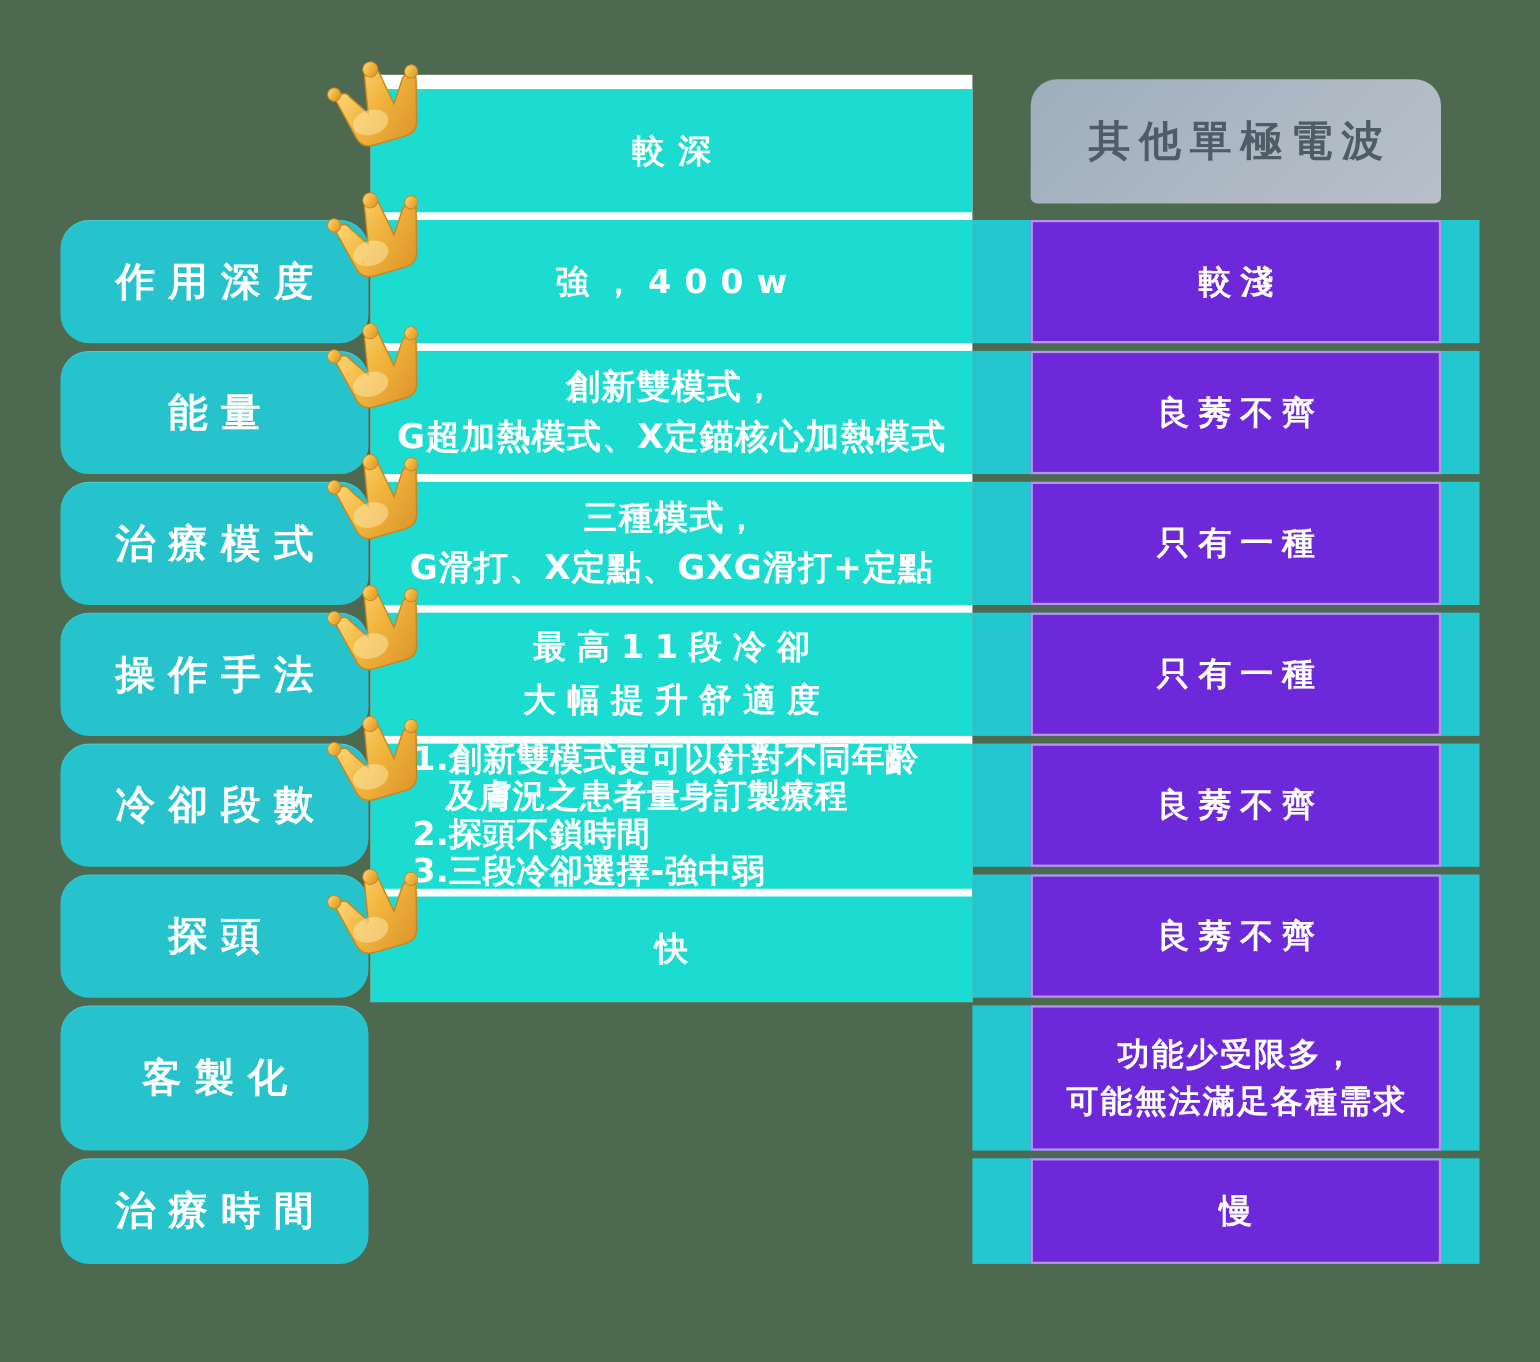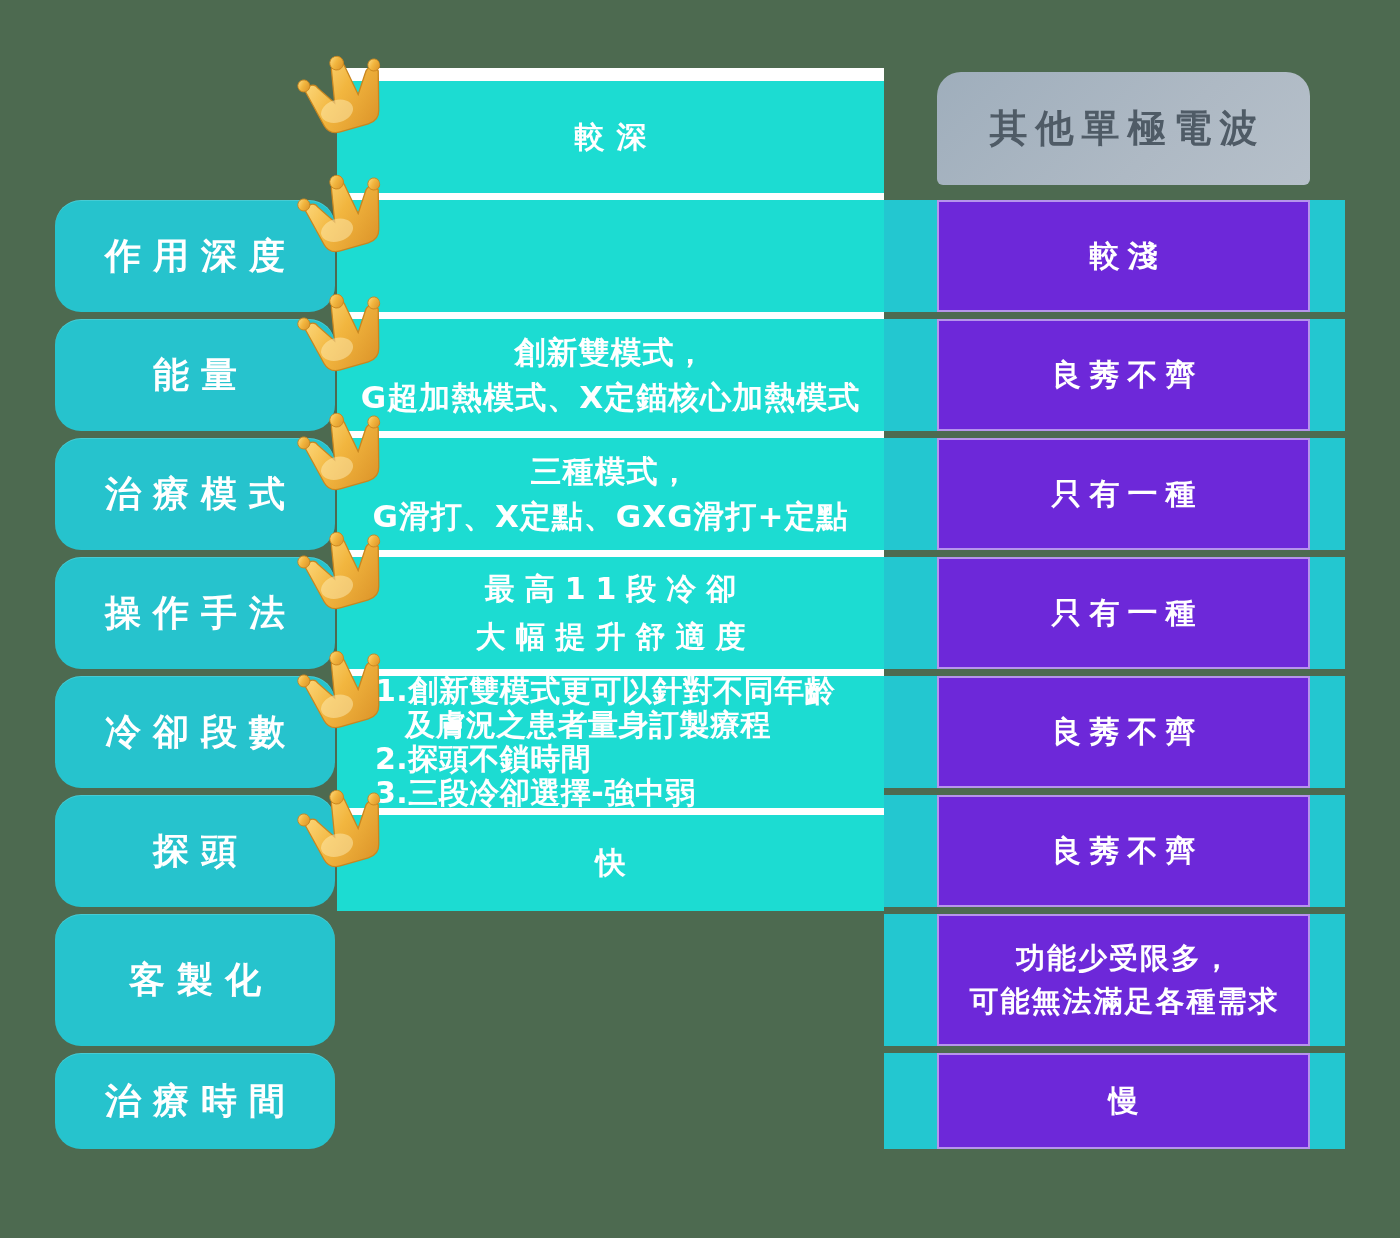--- a/index.html
+++ b/index.html
@@ -150,20 +150,21 @@
       <div class="m-row row-std">
         <span class="crown">
           <svg viewBox="0 0 100 92">
               <path d="M8 30 C12 23 21 23 23 30 L37 52 L44 14 C46 5 58 5 60 14 L66 50 L81 28 C85 21 94 23 96 30 L84 74 C82 82 76 86 68 86 L34 86 C26 86 20 82 18 74 Z" fill="url(#gGold)" stroke="#c9861f" stroke-width="1.5"></path>
               <circle cx="8" cy="23" r="7" fill="url(#gGold)" stroke="#c9861f" stroke-width="1"></circle>
               <circle cx="52" cy="8" r="8" fill="url(#gGold)" stroke="#c9861f" stroke-width="1"></circle>
               <circle cx="93" cy="22" r="7" fill="url(#gGold)" stroke="#c9861f" stroke-width="1"></circle>
               <ellipse cx="37" cy="62" rx="19" ry="13" fill="rgba(255,242,190,0.45)"></ellipse>
             </svg>
         </span>
+        <div class="val spaced">強，400w</div>
       </div>
 
       <div class="m-row row-std">
         <span class="crown">
           <svg viewBox="0 0 100 92">
               <path d="M8 30 C12 23 21 23 23 30 L37 52 L44 14 C46 5 58 5 60 14 L66 50 L81 28 C85 21 94 23 96 30 L84 74 C82 82 76 86 68 86 L34 86 C26 86 20 82 18 74 Z" fill="url(#gGold)" stroke="#c9861f" stroke-width="1.5"></path>
               <circle cx="8" cy="23" r="7" fill="url(#gGold)" stroke="#c9861f" stroke-width="1"></circle>
               <circle cx="52" cy="8" r="8" fill="url(#gGold)" stroke="#c9861f" stroke-width="1"></circle>
               <circle cx="93" cy="22" r="7" fill="url(#gGold)" stroke="#c9861f" stroke-width="1"></circle>
               <ellipse cx="37" cy="62" rx="19" ry="13" fill="rgba(255,242,190,0.45)"></ellipse>

